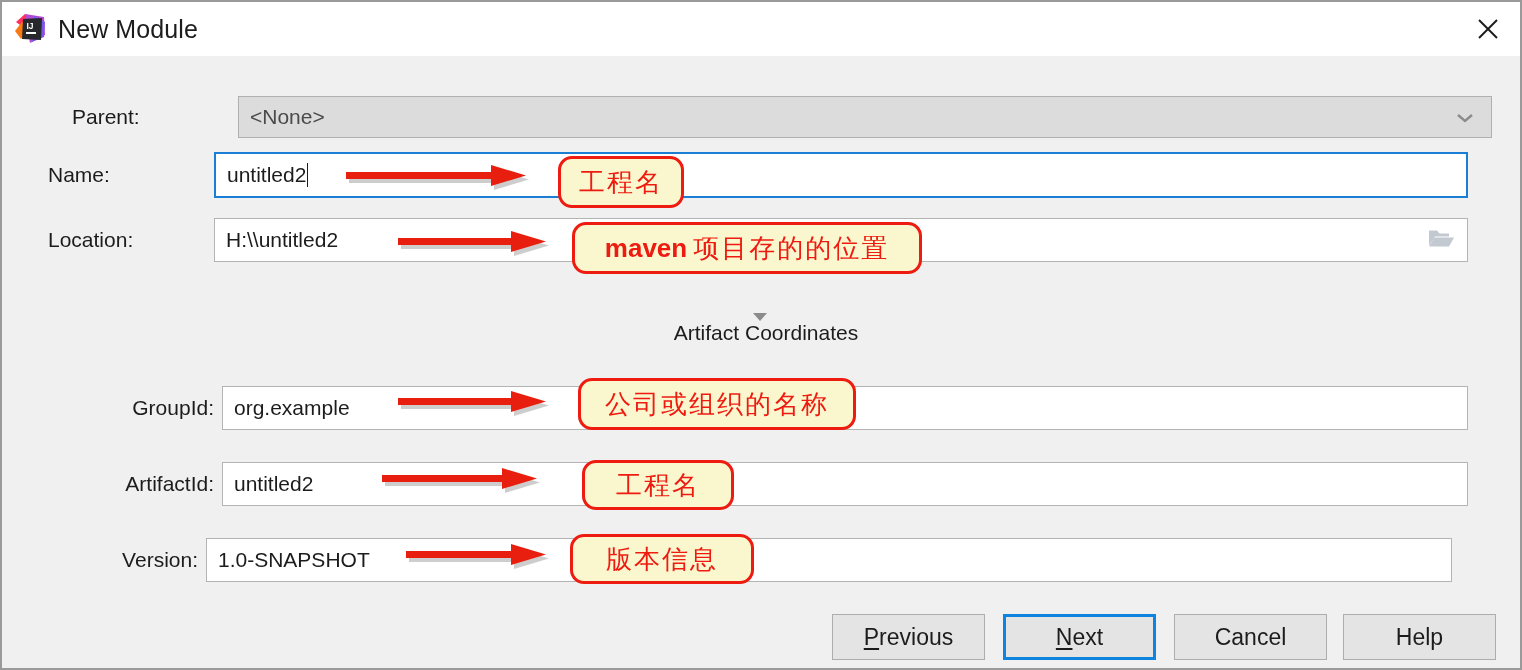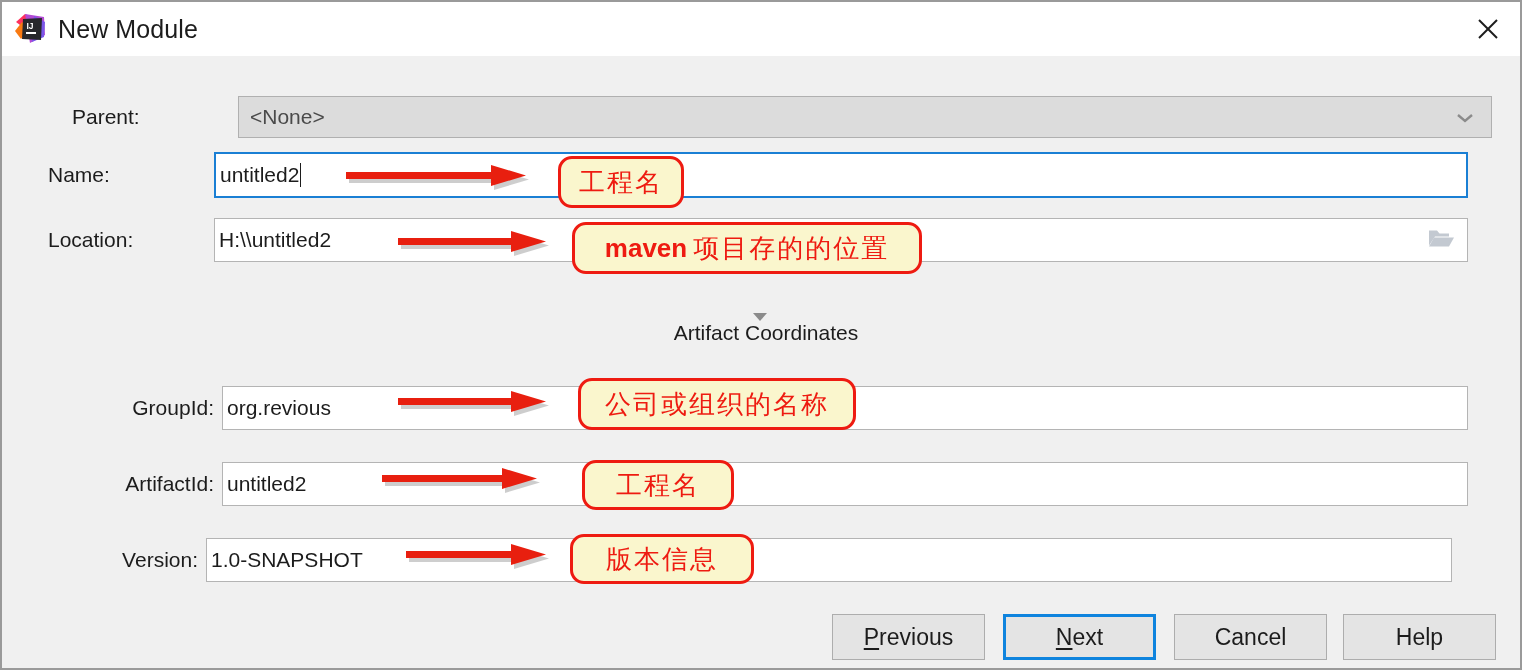--- a/index.html
+++ b/index.html
@@ -84,21 +84,21 @@
   .fld-label.right { text-align: right; }
 
   .input-box {
     box-sizing: border-box;
     background: #ffffff;
     border: 1px solid #b4b4b4;
     display: flex;
     align-items: center;
     font-size: 21px;
     color: #1c1c1c;
-    padding-left: 4px;
+    padding-left: 11px;
     position: relative;
   }
   .input-box.focused {
     border: 2px solid #1a7fd4;
   }
   .input-val { white-space: nowrap; }
   .caret {
     display: inline-block;
     width: 1px;
     height: 24px;
@@ -268,21 +268,21 @@
 
     <div class="section-hdr" style="left:54px; top:257px; width:1420px; height:26px;flex-direction:column;">
       <div class="tri"></div>
       <div class="section-title">Artifact Coordinates</div>
       <div class="section-line" style="flex:1;"></div>
     </div>
 
     <div class="row" style="left:46px; top:330px; width:1428px; height:44px;">
       <div class="fld-label right" style="width:166px;">GroupId:</div>
       <div class="input-box" style="margin-left:8px; width:1246px; height:44px;">
-        <span class="input-val">org.revious</span>
+        <span class="input-val">org.example</span>
       </div>
     </div>
 
     <div class="row" style="left:46px; top:406px; width:1428px; height:44px;">
       <div class="fld-label right" style="width:166px;">ArtifactId:</div>
       <div class="input-box" style="margin-left:8px; width:1246px; height:44px;">
         <span class="input-val">untitled2</span>
       </div>
     </div>
 

